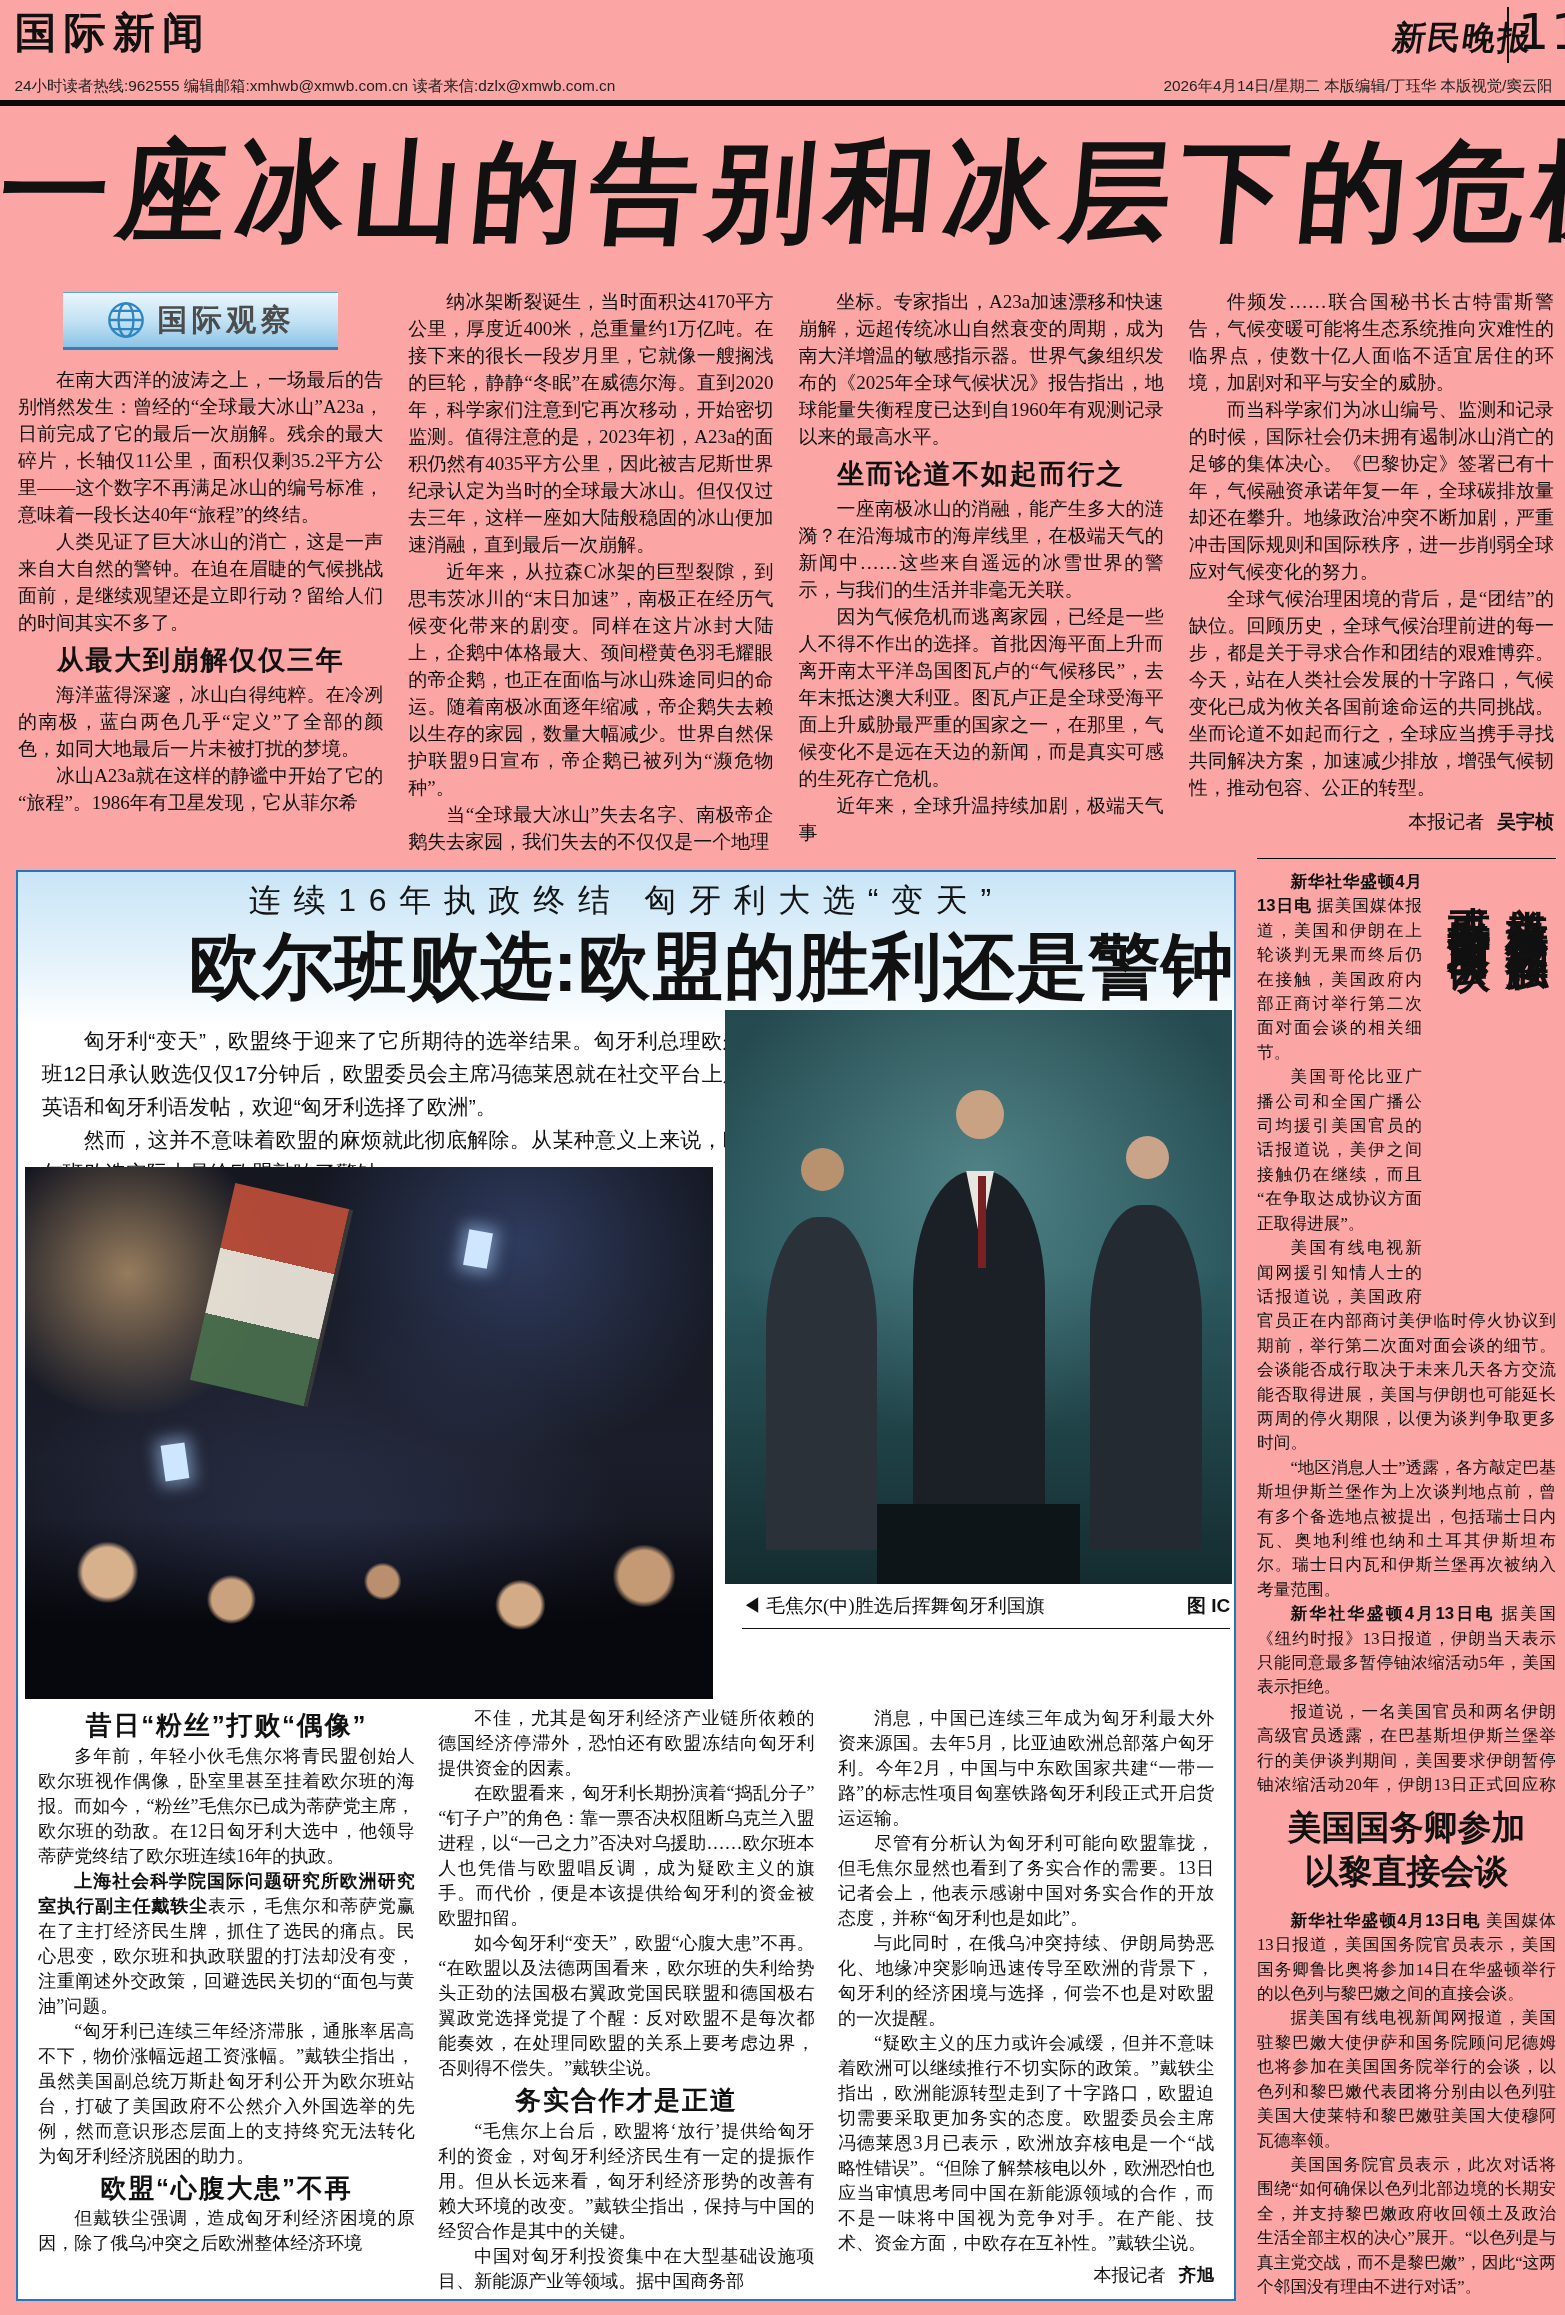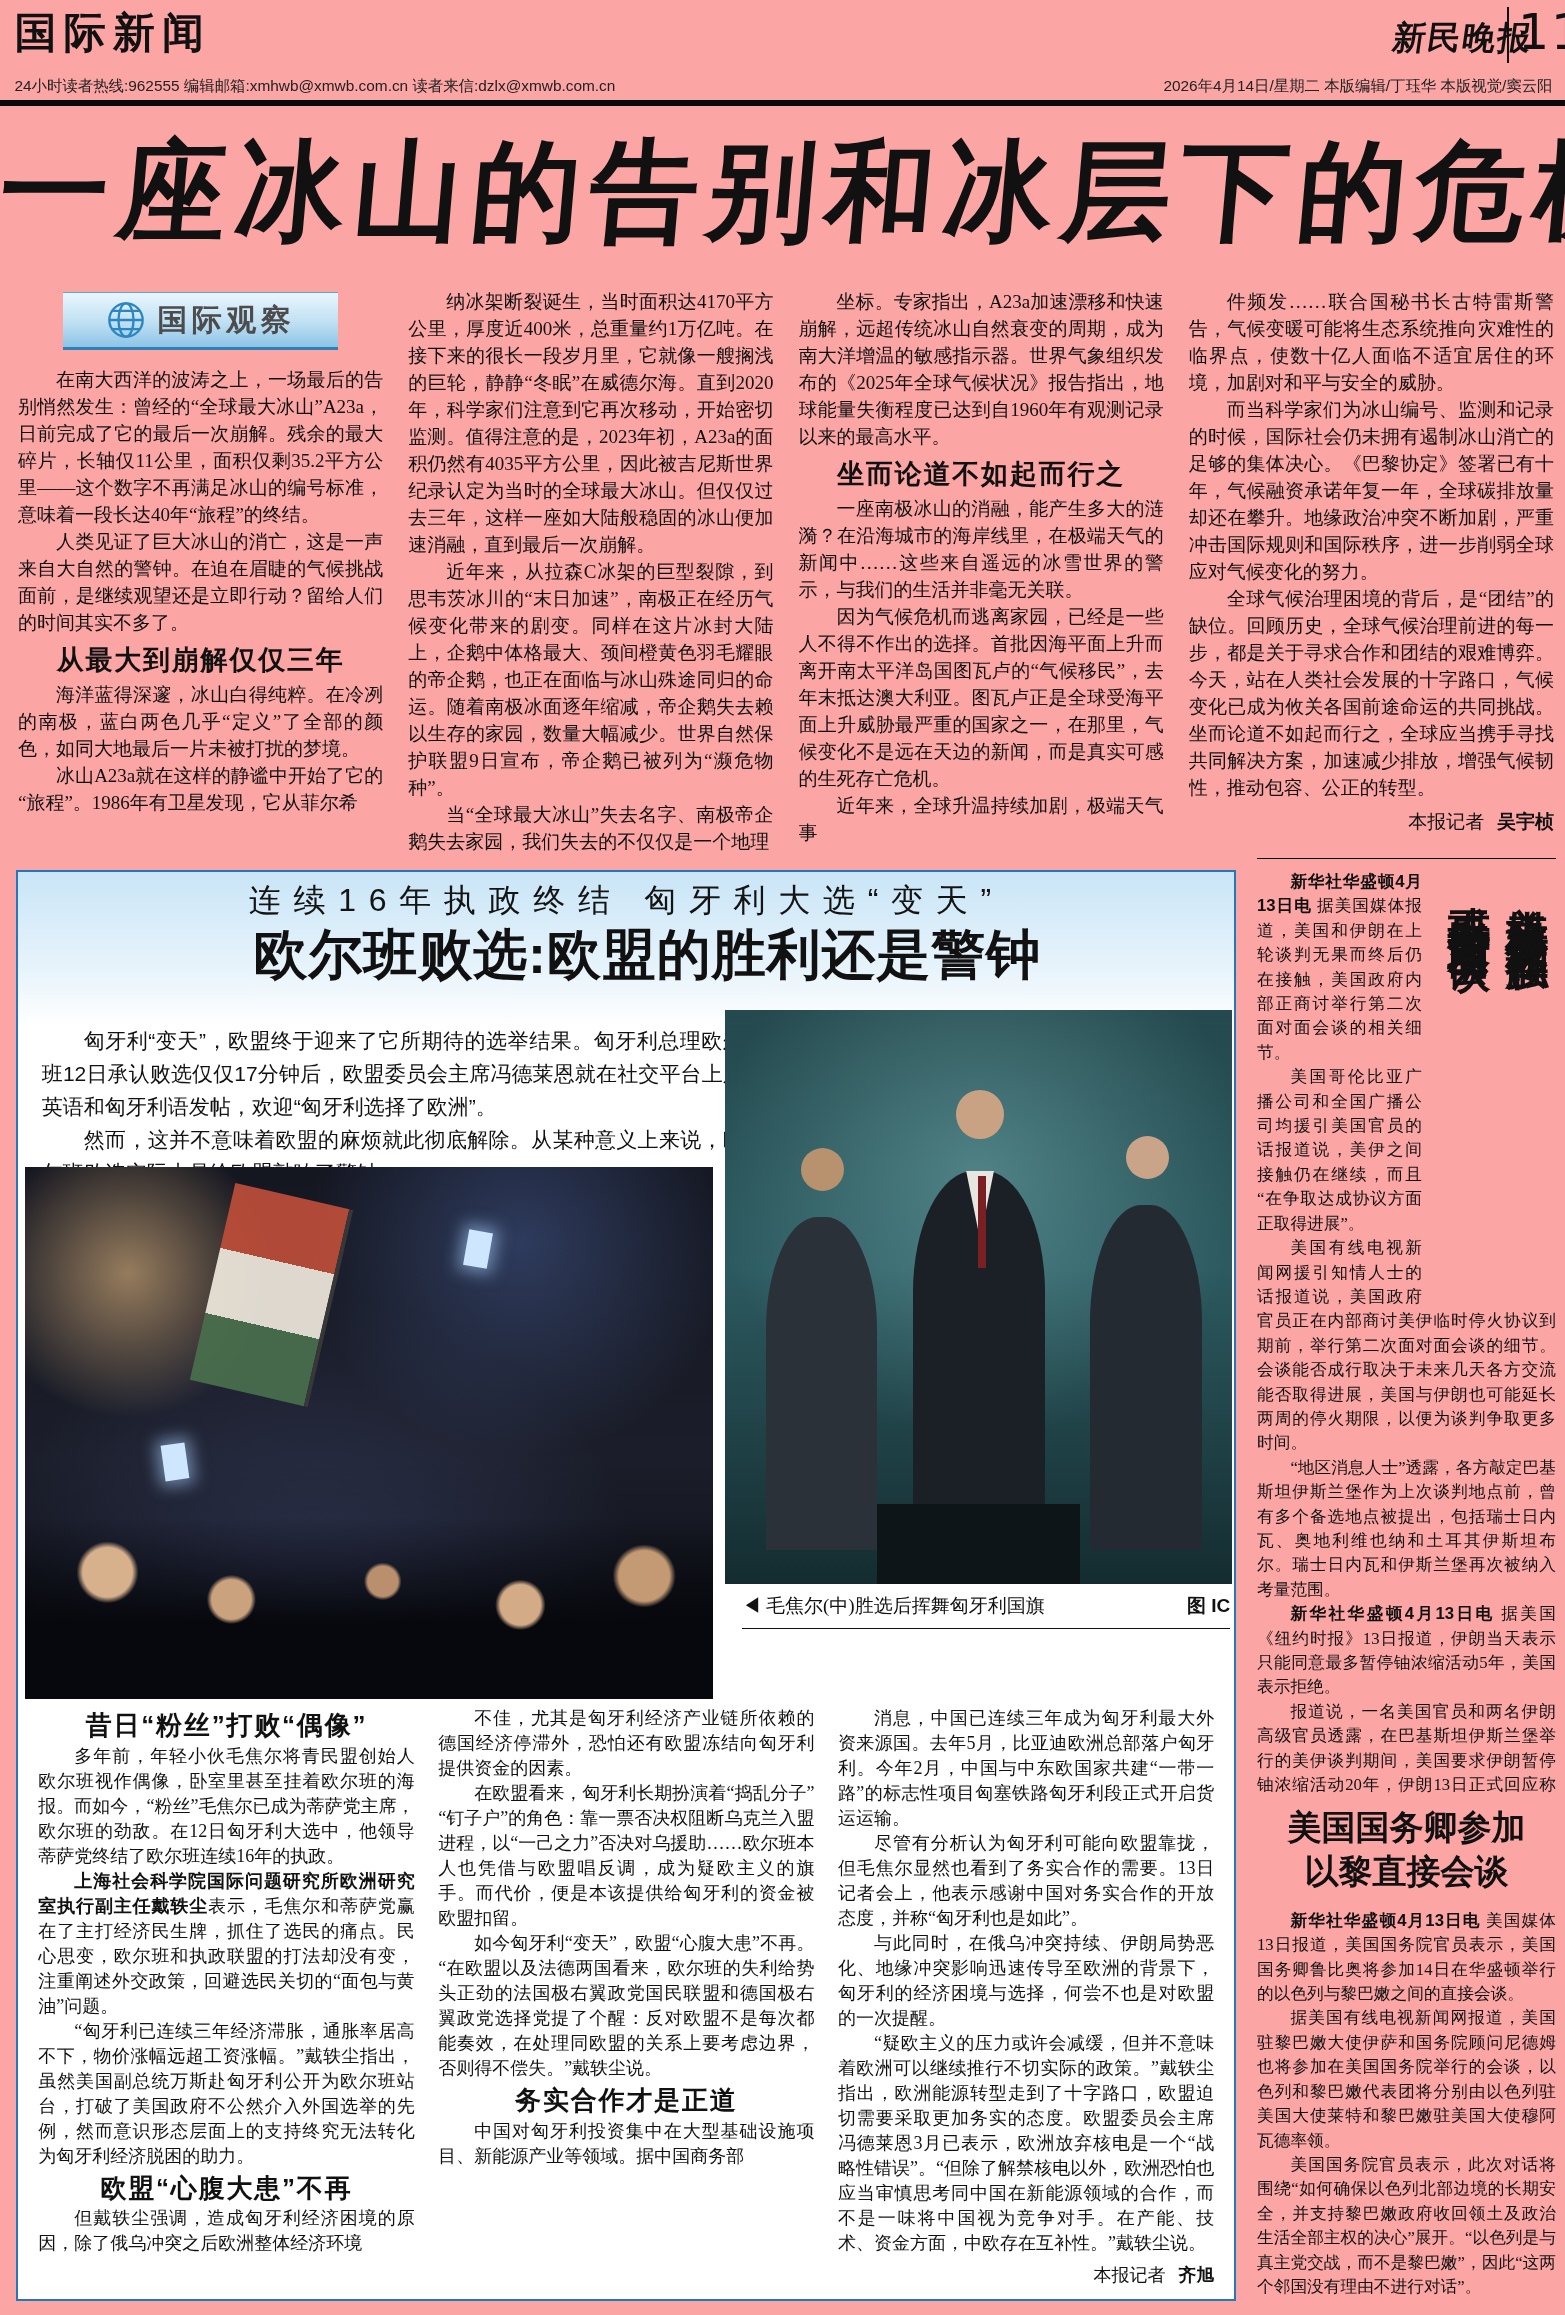--- a/index.html
+++ b/index.html
@@ -42,23 +42,23 @@
                  letter-spacing:4.5px;color:#4c4c4c;}
 
   
   .hungary-box{position:absolute;left:16.3px;top:870px;width:1216px;height:1427px;
                border:2.7px solid #2577bd;background:#fff;overflow:hidden;}
   .hun-grad{position:absolute;left:0;top:0;width:100%;height:156px;
             background:linear-gradient(180deg,#c9e5f7 0%,#e6f3fb 60%,#ffffff 100%);}
   .kicker{position:absolute;left:0;top:7.2px;width:100%;text-align:center;
           font-family:"Liberation Sans",sans-serif;font-weight:500;font-size:32px;
           letter-spacing:12.7px;color:#141414;}
-  .hun-headline{position:absolute;left:0;top:47px;width:100%;text-align:center;
-                font-family:"Liberation Sans",sans-serif;font-weight:900;font-size:54px;
-                letter-spacing:0.9px;white-space:nowrap;margin-left:21px;}
+  .hun-headline{position:absolute;left:0;top:47px;width:100%;text-align:right;
+                font-family:"Liberation Sans",sans-serif;font-weight:900;font-size:72px;
+                letter-spacing:0.9px;white-space:nowrap;}
   .hun-lede{position:absolute;left:23.5px;top:152px;width:702px;
             font-family:"Liberation Sans",sans-serif;font-size:21px;line-height:33px;text-align:justify;}
   .hun-lede .lede-para{margin:0;text-indent:2em;}
 
   .photo-right{position:absolute;left:707px;top:138px;width:507px;height:574px;overflow:hidden;
                background:radial-gradient(circle at 50% 28%,rgba(150,215,215,.35),transparent 55%),
                           linear-gradient(180deg,#24494e 0%,#2c5a60 45%,#142c30 100%);}
   .photo-right .fig{position:absolute;border-radius:46% 46% 8% 8%/34% 34% 0 0;}
   .fig.c{left:37%;top:28%;width:26%;height:62%;background:#1b1f26;}
   .fig.l{left:8%;top:36%;width:22%;height:58%;background:#2a3138;}
@@ -223,20 +223,21 @@
             <h3 class="subhead">欧盟“心腹大患”不再</h3>
             <p class="para">但戴轶尘强调，造成匈牙利经济困境的原因，除了俄乌冲突之后欧洲整体经济环境</p>
           </div>
         </div>
       <div class="col">
           <div>
             <p class="para">不佳，尤其是匈牙利经济产业链所依赖的德国经济停滞外，恐怕还有欧盟冻结向匈牙利提供资金的因素。</p>
             <p class="para">在欧盟看来，匈牙利长期扮演着“捣乱分子”“钉子户”的角色：靠一票否决权阻断乌克兰入盟进程，以“一己之力”否决对乌援助……欧尔班本人也凭借与欧盟唱反调，成为疑欧主义的旗手。而代价，便是本该提供给匈牙利的资金被欧盟扣留。</p>
             <p class="para">如今匈牙利“变天”，欧盟“心腹大患”不再。“在欧盟以及法德两国看来，欧尔班的失利给势头正劲的法国极右翼政党国民联盟和德国极右翼政党选择党提了个醒：反对欧盟不是每次都能奏效，在处理同欧盟的关系上要考虑边界，否则得不偿失。”戴轶尘说。</p>
             <h3 class="subhead">务实合作才是正道</h3>
+            <p class="para">“毛焦尔上台后，欧盟将‘放行’提供给匈牙利的资金，对匈牙利经济民生有一定的提振作用。但从长远来看，匈牙利经济形势的改善有赖大环境的改变。”戴轶尘指出，保持与中国的经贸合作是其中的关键。</p>
             <p class="para">中国对匈牙利投资集中在大型基础设施项目、新能源产业等领域。据中国商务部</p>
           </div>
         </div>
       <div class="col">
           <div>
             <p class="para">消息，中国已连续三年成为匈牙利最大外资来源国。去年5月，比亚迪欧洲总部落户匈牙利。今年2月，中国与中东欧国家共建“一带一路”的标志性项目匈塞铁路匈牙利段正式开启货运运输。</p>
             <p class="para">尽管有分析认为匈牙利可能向欧盟靠拢，但毛焦尔显然也看到了务实合作的需要。13日记者会上，他表示感谢中国对务实合作的开放态度，并称“匈牙利也是如此”。</p>
             <p class="para">与此同时，在俄乌冲突持续、伊朗局势恶化、地缘冲突影响迅速传导至欧洲的背景下，匈牙利的经济困境与选择，何尝不也是对欧盟的一次提醒。</p>
             <p class="para">“疑欧主义的压力或许会减缓，但并不意味着欧洲可以继续推行不切实际的政策。”戴轶尘指出，欧洲能源转型走到了十字路口，欧盟迫切需要采取更加务实的态度。欧盟委员会主席冯德莱恩3月已表示，欧洲放弃核电是一个“战略性错误”。“但除了解禁核电以外，欧洲恐怕也应当审慎思考同中国在新能源领域的合作，而不是一味将中国视为竞争对手。在产能、技术、资金方面，中欧存在互补性。”戴轶尘说。</p>
             <p class="byline"><span>本报记者</span><span class="byline-name">齐旭</span></p>

